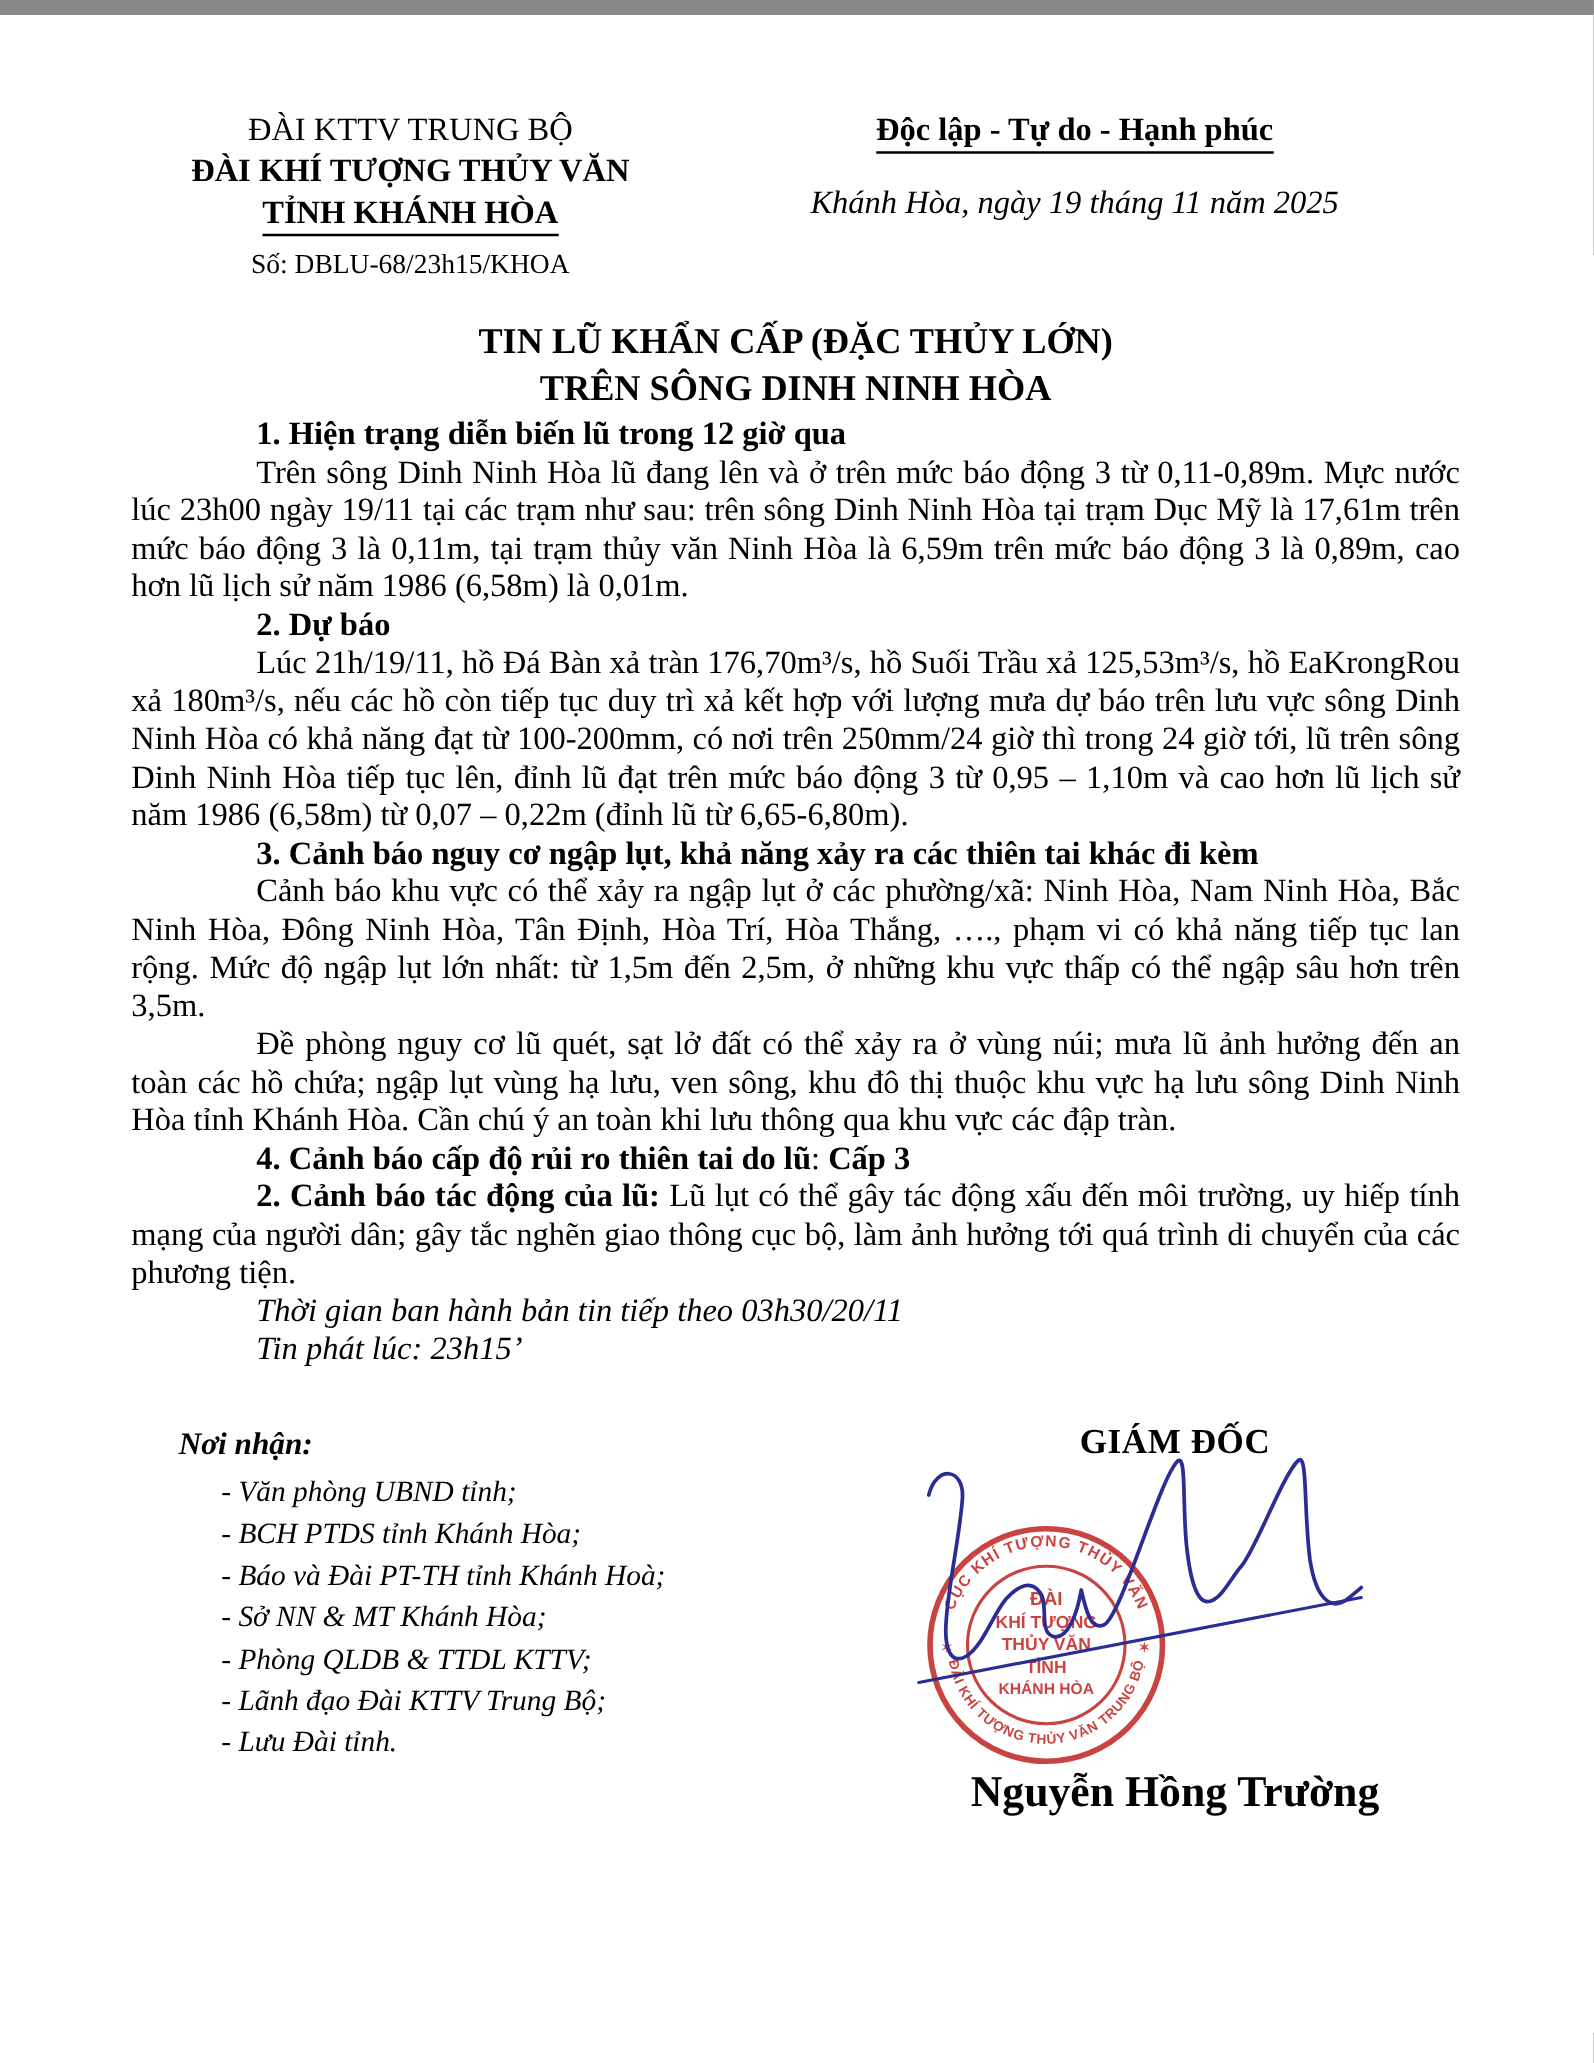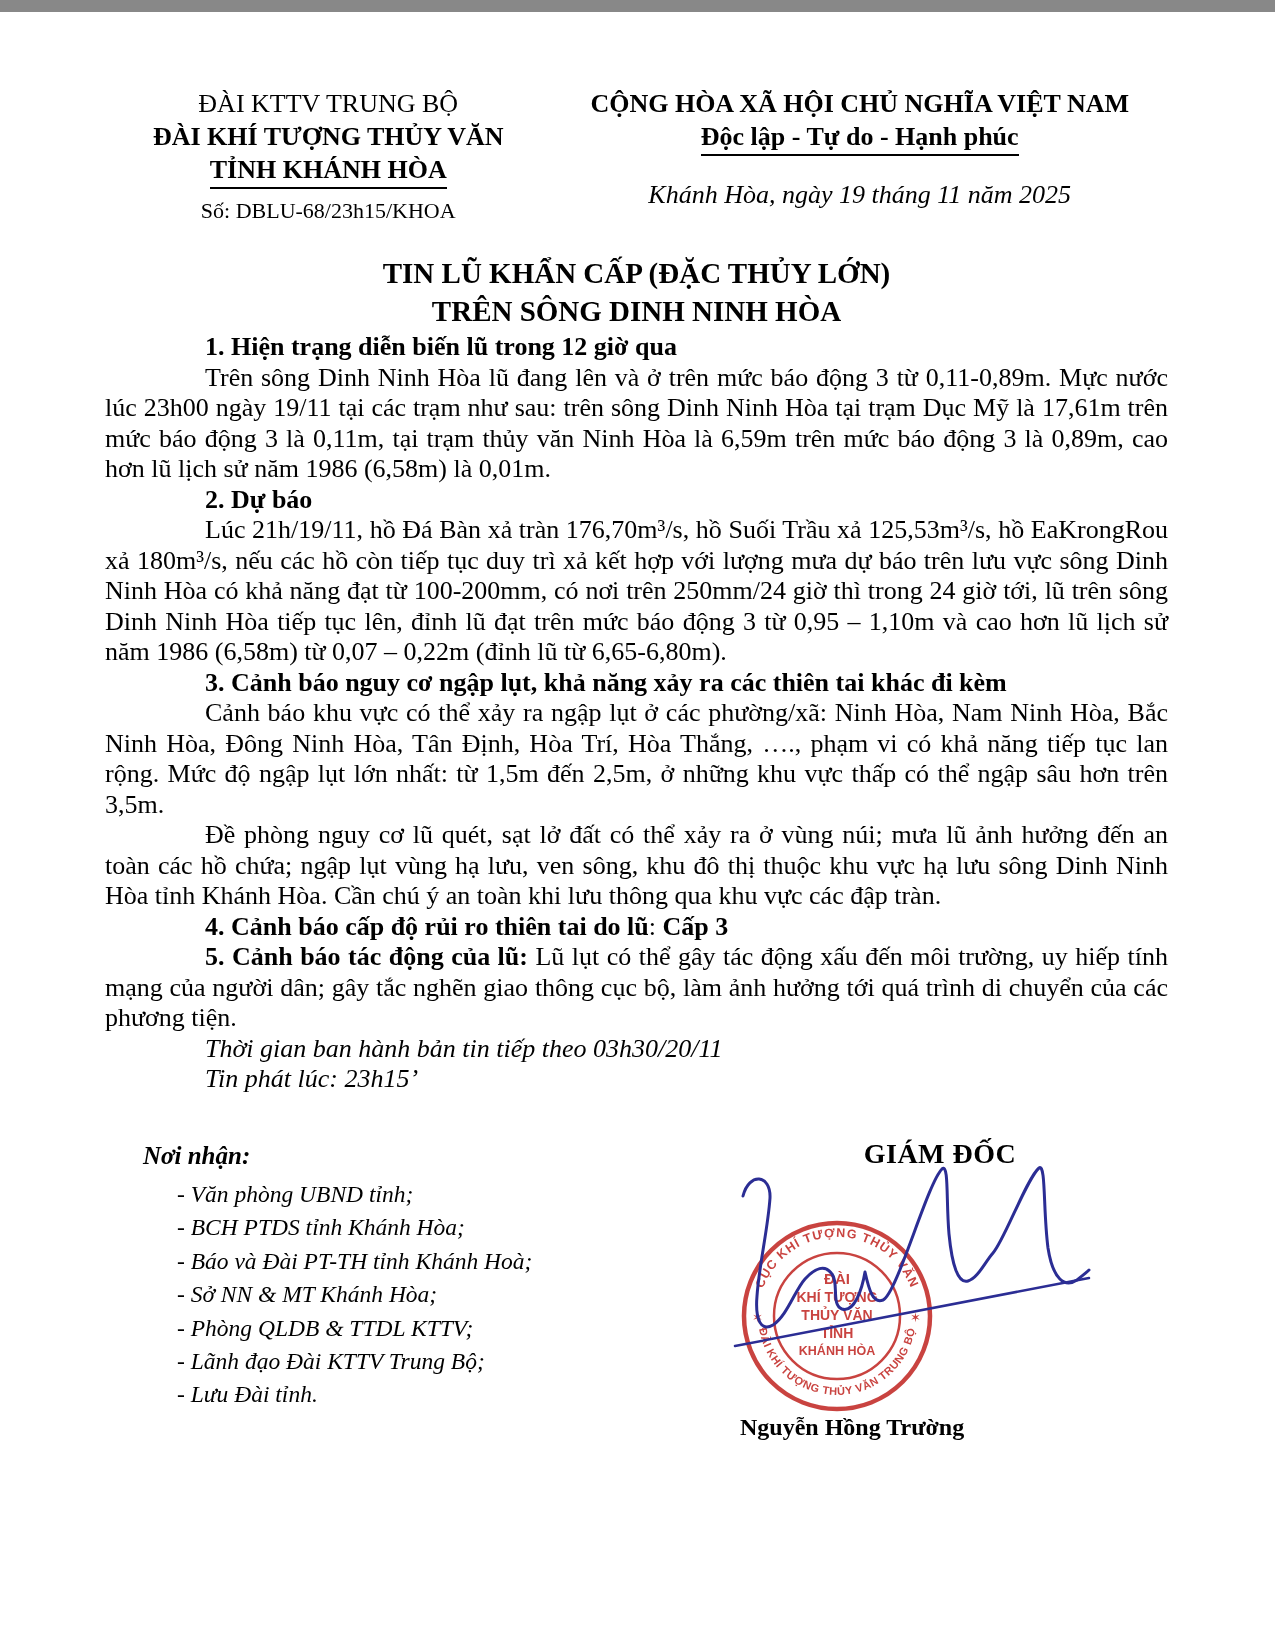--- a/index.html
+++ b/index.html
@@ -32,42 +32,41 @@
   .body p { margin:0; text-indent:100px; }
   .body p.head { font-weight:bold; }
   .foot-italic { font-style:italic; text-align:left; }
 
   
   .bottom { position:absolute; left:105px; right:107px; top:1122px; height:525px; }
   .noinhan { position:absolute; left:38px; top:8px; font-weight:bold; font-style:italic; font-size:25px; }
   .recips  { position:absolute; left:72px; top:44px; font-style:italic; font-size:23.5px; line-height:33.4px; }
   .sign-title { position:absolute; left:635px; top:4px; width:400px; text-align:center;
                 font-weight:bold; font-size:28px; letter-spacing:0.5px; }
-  .sign-name  { position:absolute; left:635px; top:280px; width:400px; 
-                font-weight:bold; font-size:24px; }
+  .sign-name  { position:absolute; left:635px; top:280px; width:400px; text-align:center;
+                font-weight:bold; font-size:35px; }
   .stamp-svg { position:absolute; left:632px; top:82px; width:200px; height:200px; opacity:0.92; }
   .sig-svg   { position:absolute; left:616px; top:28px; width:372px; height:200px; }
   .stamp-ring-text { font-family:"Liberation Sans","DejaVu Sans",sans-serif; font-weight:bold; }
   .stamp-center    { font-family:"Liberation Sans","DejaVu Sans",sans-serif; font-weight:bold; text-anchor:middle; }
 </style>
 </head>
 <body>
 
 <div class="page">
   <div class="content">
 
     <div class="hdr">
       <div class="hdr-left">
         <div class="hdr-line">ĐÀI KTTV TRUNG BỘ</div>
         <div class="hdr-line bold">ĐÀI KHÍ TƯỢNG THỦY VĂN</div>
         <div class="hdr-line bold"><span class="under">TỈNH KHÁNH HÒA</span></div>
         <div class="doc-number">Số: DBLU-68/23h15/KHOA</div>
       </div>
       <div class="hdr-right">
-        <div class="hdr-line bold">CỘNG HÒA XÃ HỘI CHỦ NGHĨA VIỆT NAM</div>
         <div class="hdr-line bold"><span class="under">Độc lập - Tự do - Hạnh phúc</span></div>
         <div class="dateline">Khánh Hòa, ngày 19 tháng 11 năm 2025</div>
       </div>
     </div>
 
     <div class="title">
       <div>TIN LŨ KHẨN CẤP (ĐẶC THỦY LỚN)</div>
       <div>TRÊN SÔNG DINH NINH HÒA</div>
     </div>
 
@@ -77,21 +76,21 @@
 
       <p class="head">2. Dự báo</p>
       <p>Lúc 21h/19/11, hồ Đá Bàn xả tràn 176,70m³/s, hồ Suối Trầu xả 125,53m³/s, hồ EaKrongRou xả 180m³/s, nếu các hồ còn tiếp tục duy trì xả kết hợp với lượng mưa dự báo trên lưu vực sông Dinh Ninh Hòa có khả năng đạt từ 100-200mm, có nơi trên 250mm/24 giờ thì trong 24 giờ tới, lũ trên sông Dinh Ninh Hòa tiếp tục lên, đỉnh lũ đạt trên mức báo động 3 từ 0,95 – 1,10m và cao hơn lũ lịch sử năm 1986 (6,58m) từ 0,07 – 0,22m (đỉnh lũ từ 6,65-6,80m).</p>
 
       <p class="head">3. Cảnh báo nguy cơ ngập lụt, khả năng xảy ra các thiên tai khác đi kèm</p>
       <p>Cảnh báo khu vực có thể xảy ra ngập lụt ở các phường/xã: Ninh Hòa, Nam Ninh Hòa, Bắc Ninh Hòa, Đông Ninh Hòa, Tân Định, Hòa Trí, Hòa Thắng, …., phạm vi có khả năng tiếp tục lan rộng. Mức độ ngập lụt lớn nhất: từ 1,5m đến 2,5m, ở những khu vực thấp có thể ngập sâu hơn trên 3,5m.</p>
       <p>Đề phòng nguy cơ lũ quét, sạt lở đất có thể xảy ra ở vùng núi; mưa lũ ảnh hưởng đến an toàn các hồ chứa; ngập lụt vùng hạ lưu, ven sông, khu đô thị thuộc khu vực hạ lưu sông Dinh Ninh Hòa tỉnh Khánh Hòa. Cần chú ý an toàn khi lưu thông qua khu vực các đập tràn.</p>
 
       <p><span class="bold">4. Cảnh báo cấp độ rủi ro thiên tai do lũ</span><span>: </span><span class="bold">Cấp 3</span></p>
 
-      <p><span class="bold">5. Cảnh báo tác động của lũ:</span><span> Lũ lụt có thể gây tác động xấu đến môi trường, uy hiếp tính mạng của người dân; gây tắc nghẽn giao thông cục bộ, làm ảnh hưởng tới quá trình di chuyển của các phương tiện.</span></p>
+      <p><span class="bold">2. Cảnh báo tác động của lũ:</span><span> Lũ lụt có thể gây tác động xấu đến môi trường, uy hiếp tính mạng của người dân; gây tắc nghẽn giao thông cục bộ, làm ảnh hưởng tới quá trình di chuyển của các phương tiện.</span></p>
 
       <p class="foot-italic">Thời gian ban hành bản tin tiếp theo 03h30/20/11</p>
       <p class="foot-italic">Tin phát lúc: 23h15’</p>
     </div>
   </div>
 
   <div class="bottom">
     <div class="noinhan">Nơi nhận:</div>
     <div class="recips">
       <div>- Văn phòng UBND tỉnh;</div>

